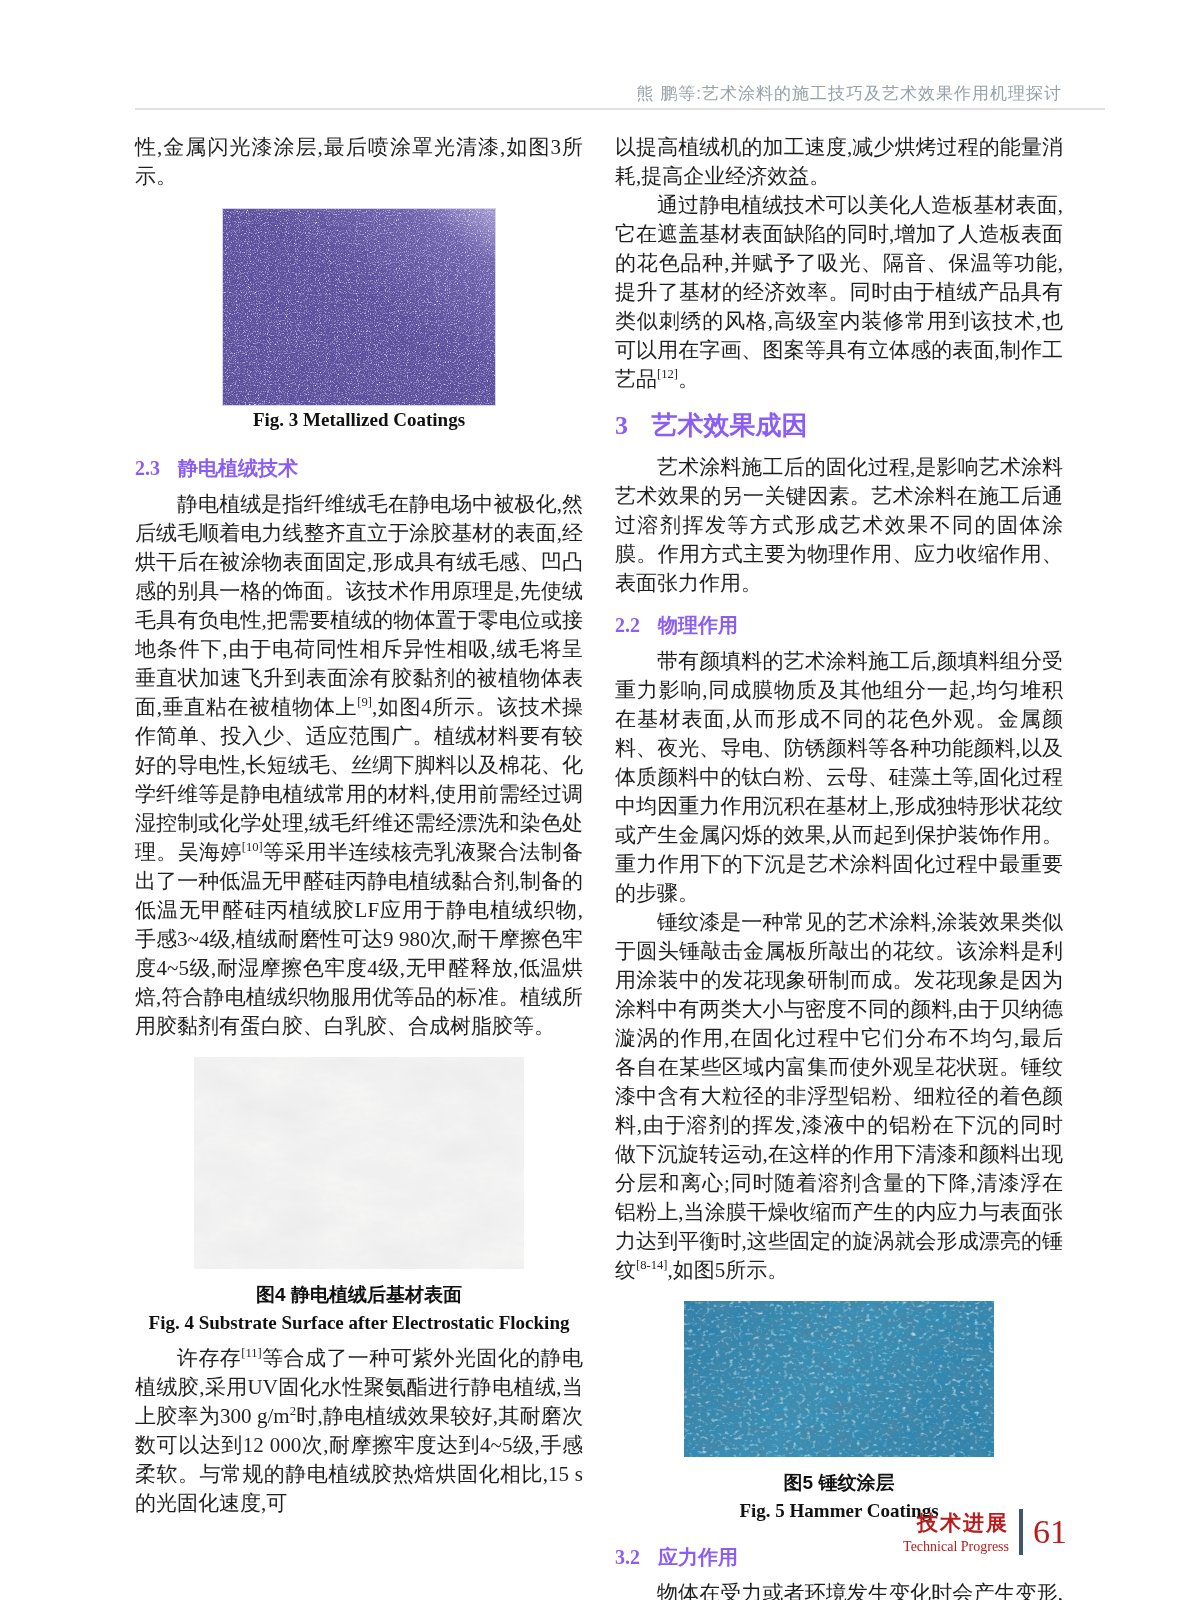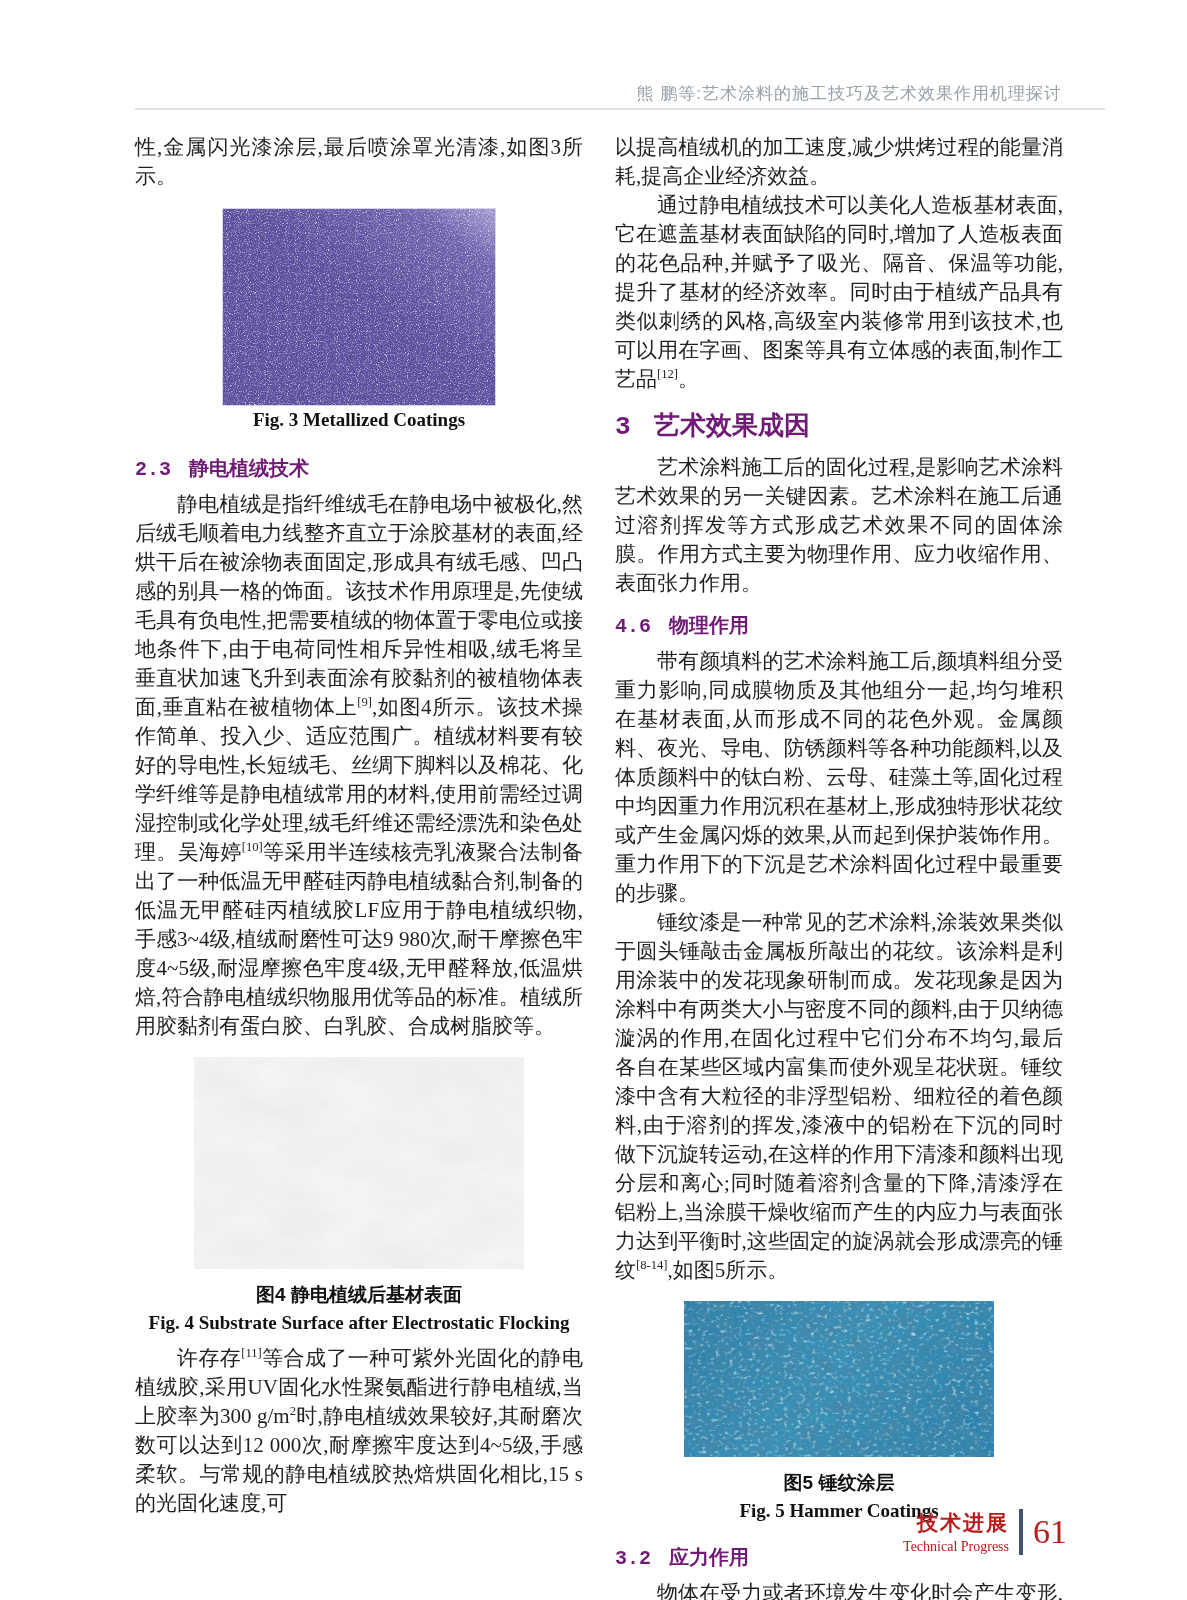--- a/index.html
+++ b/index.html
@@ -10,22 +10,22 @@
         font-family:"Liberation Sans","DejaVu Sans",sans-serif;
         font-size:17px;color:#98a0a8;letter-spacing:1px;}
   .head-rule{position:absolute;top:108px;left:135px;width:970px;height:2px;background:#e0e0e0;}
   
   .cols{position:absolute;left:135px;top:133px;width:928px;display:flex;gap:32px;}
   .col{width:448px;}
   .p{margin:0;font-size:21px;line-height:29px;text-align:justify;word-break:break-all;text-indent:2em;}
   .p.noindent{text-indent:0;}
   sup{font-size:0.60em;line-height:0;}
   
-  .sec{margin:24px 0 8px 0;font-family:Liberation Mono, monospace;
-       font-weight:bold;font-size:20px;color:#701a75;}
+  .sec{margin:24px 0 8px 0;font-family:Liberation Serif, serif;
+       font-weight:bold;font-size:20px;color:#8b5cf6;}
   .sec .sect{margin-left:0.9em;}
   .sec.big{font-size:26px;margin:14px 0 10px 0;}
   .sec.sub{margin:14px 0 8px 0;}
   
   .fig{margin:16px 0 10px 0;text-align:center;}
   .fig svg{display:block;margin:0 auto;}
   .fig .frame3{outline:1px solid #d6d2e8;}
   .cap-cn{margin-top:13px;font-family:"Liberation Sans","DejaVu Sans",sans-serif;
           font-weight:bold;font-size:19px;color:#111;}
   .cap-en{margin-top:4px;font-family:"Liberation Serif","DejaVu Serif",serif;
@@ -117,21 +117,21 @@
 
       <p class="p"><span>通过静电植绒技术可以美化人造板基材表面,它在遮盖基材表面缺陷的同时,增加了人造板表面的花色品种,并赋予了吸光、隔音、保温等功能,提升了基材的经济效率。同时由于植绒产品具有类似刺绣的风格,高级室内装修常用到该技术,也可以用在字画、图案等具有立体感的表面,制作工艺品</span><sup>[12]</sup><span>。</span></p>
 
       <h2 class="sec big">
         <span>3</span><span class="sect">艺术效果成因</span>
       </h2>
 
       <p class="p">艺术涂料施工后的固化过程,是影响艺术涂料艺术效果的另一关键因素。艺术涂料在施工后通过溶剂挥发等方式形成艺术效果不同的固体涂膜。作用方式主要为物理作用、应力收缩作用、表面张力作用。</p>
 
       <h3 class="sec sub">
-        <span>4.6</span><span class="sect">物理作用</span>
+        <span>2.2</span><span class="sect">物理作用</span>
       </h3>
 
       <p class="p">带有颜填料的艺术涂料施工后,颜填料组分受重力影响,同成膜物质及其他组分一起,均匀堆积在基材表面,从而形成不同的花色外观。金属颜料、夜光、导电、防锈颜料等各种功能颜料,以及体质颜料中的钛白粉、云母、硅藻土等,固化过程中均因重力作用沉积在基材上,形成独特形状花纹或产生金属闪烁的效果,从而起到保护装饰作用。重力作用下的下沉是艺术涂料固化过程中最重要的步骤。</p>
 
       <p class="p"><span>锤纹漆是一种常见的艺术涂料,涂装效果类似于圆头锤敲击金属板所敲出的花纹。该涂料是利用涂装中的发花现象研制而成。发花现象是因为涂料中有两类大小与密度不同的颜料,由于贝纳德漩涡的作用,在固化过程中它们分布不均匀,最后各自在某些区域内富集而使外观呈花状斑。锤纹漆中含有大粒径的非浮型铝粉、细粒径的着色颜料,由于溶剂的挥发,漆液中的铝粉在下沉的同时做下沉旋转运动,在这样的作用下清漆和颜料出现分层和离心;同时随着溶剂含量的下降,清漆浮在铝粉上,当涂膜干燥收缩而产生的内应力与表面张力达到平衡时,这些固定的旋涡就会形成漂亮的锤纹</span><sup>[8-14]</sup><span>,如图5所示。</span></p>
 
       <figure class="fig">
         <svg width="310" height="156" viewBox="0 0 310 156">
           <defs>
             <linearGradient id="g5" x1="0" y1="0" x2="1" y2="0.35">

